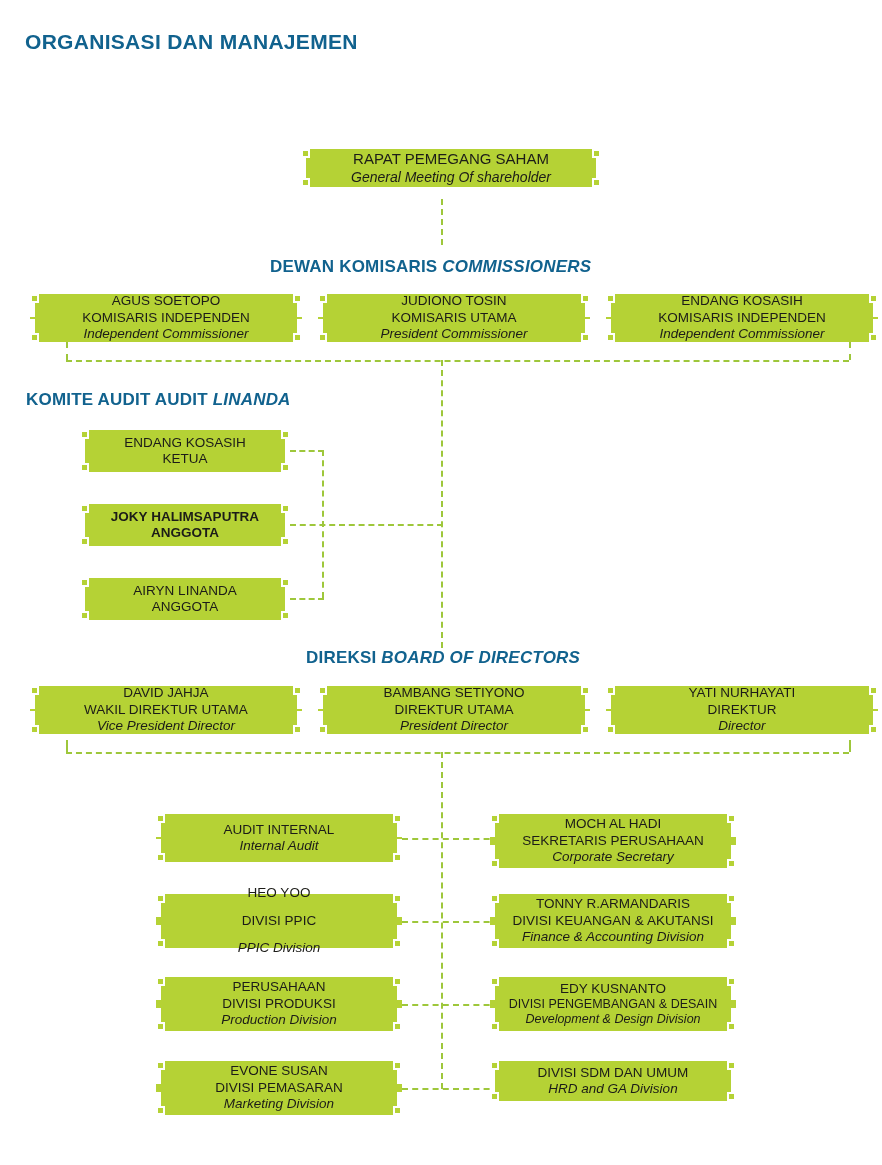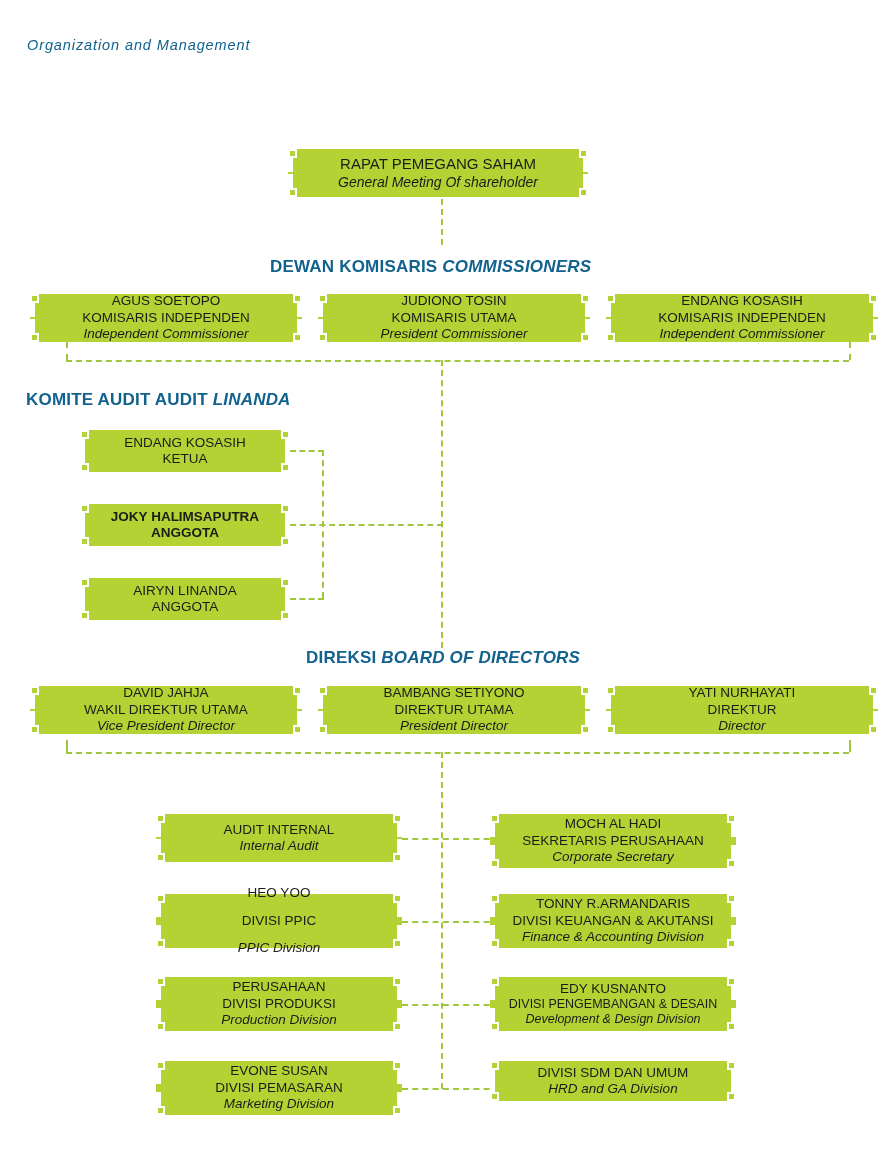--- a/index.html
+++ b/index.html
@@ -56,21 +56,21 @@
   }
   .dash-v {
     width: 0;
     border-left: 2px dashed #9ec73b;
   }
 </style>
 </head>
 <body>
 
 <div id="header">
-  <div id="title-en">Organization and Management</div>
+  <div id="title-id">ORGANISASI DAN MANAJEMEN</div>
 </div>
 
 <div class="sec-title" style="left:270px; top:257px;">
   <span>DEWAN KOMISARIS </span><span class="en">COMMISSIONERS</span>
 </div>
 
 <div class="sec-title" style="left:26px; top:390px;">
   <span>KOMITE AUDIT AUDIT </span><span class="en">LINANDA</span>
 </div>
 
@@ -95,21 +95,21 @@
 <div class="dash-v" style="left:66px;  top:740px; height:12px;"></div>
 <div class="dash-v" style="left:849px; top:740px; height:12px;"></div>
 
 <div class="dash-v" style="left:441px; top:752px; height:337px;"></div>
 
 <div class="dash-h" style="left:402px; top:838px;  width:108px;"></div>
 <div class="dash-h" style="left:402px; top:921px;  width:108px;"></div>
 <div class="dash-h" style="left:402px; top:1004px; width:108px;"></div>
 <div class="dash-h" style="left:402px; top:1088px; width:108px;"></div>
 
-<div class="box" style="left:288px; top:149px; width:300px; height:48px;">
+<div class="box" style="left:301px; top:149px; width:300px; height:38px;">
   <span class="ln" style="font-size:15px;">RAPAT PEMEGANG SAHAM</span>
   <span class="en" style="font-size:14px;">General Meeting Of shareholder</span>
 <div class="notch" style="width: 9px; height: 9px; background: rgb(255, 255, 255); top: 0px; left: 0px;"></div>
     <div class="chip" style="width: 5px; height: 5px; background: rgb(181, 210, 53); top: 2px; left: 2px;"></div>
     <div class="notch" style="width: 5px; height: 14px; background: rgb(255, 255, 255); top: 9px; left: 0px;"></div>
     <div class="notch" style="width: 9px; height: 9px; background: rgb(255, 255, 255); top: 0px; right: 0px;"></div>
     <div class="chip" style="width: 5px; height: 5px; background: rgb(181, 210, 53); top: 2px; right: 2px;"></div>
     <div class="notch" style="width: 5px; height: 14px; background: rgb(255, 255, 255); top: 9px; right: 0px;"></div>
     <div class="notch" style="width: 9px; height: 9px; background: rgb(255, 255, 255); bottom: 0px; left: 0px;"></div>
     <div class="chip" style="width: 5px; height: 5px; background: rgb(181, 210, 53); bottom: 2px; left: 2px;"></div>

